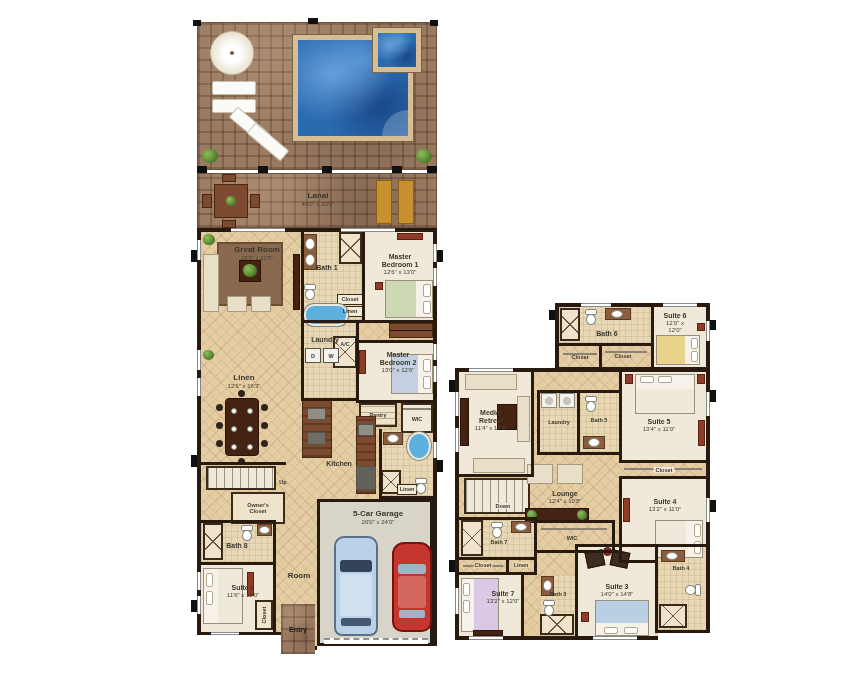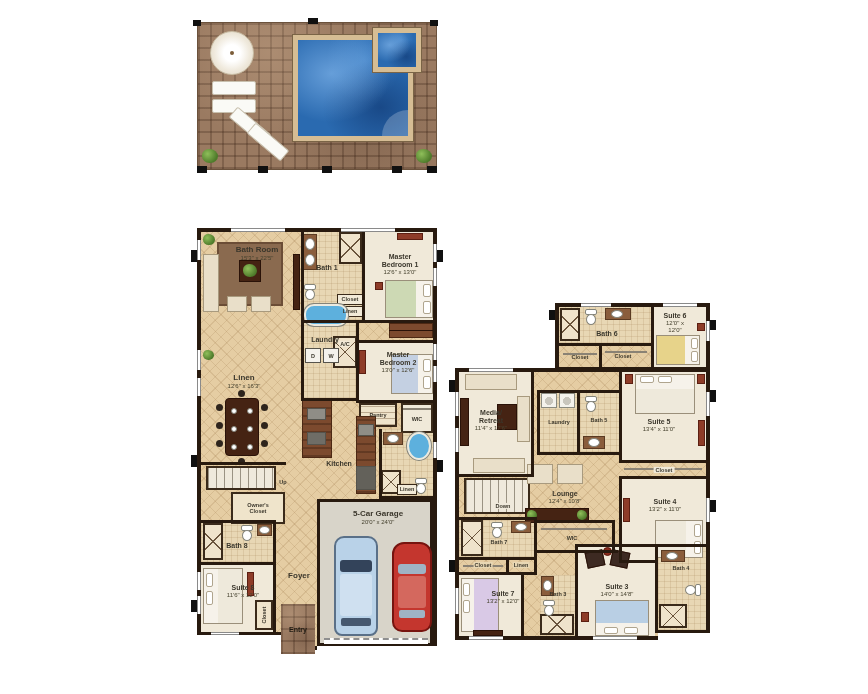--- a/index.html
+++ b/index.html
@@ -66,20 +66,34 @@
     <div class="plant" style="left:4px;top:126px;width:16px;height:14px"></div>
     <div class="plant" style="left:218px;top:126px;width:16px;height:14px"></div>
   </div>
 
   <div class="tick" style="left:197px;top:166px;width:10px;height:7px"></div>
   <div class="tick" style="left:258px;top:166px;width:10px;height:7px"></div>
   <div class="tick" style="left:322px;top:166px;width:10px;height:7px"></div>
   <div class="tick" style="left:392px;top:166px;width:10px;height:7px"></div>
   <div class="tick" style="left:427px;top:166px;width:10px;height:7px"></div>
 
+  <div class="abs brick" style="left:197px;top:173px;width:240px;height:55px;border:1px solid #6b523c;z-index:1">
+    <div class="lbl" style="left:120px;top:26px">
+      <div class="rname">Lanai</div>
+      <div class="rdim">40'0" x 10'0"</div>
+    </div>
+    <div class="wood" style="left:16px;top:10px;width:34px;height:34px"></div>
+    <div class="wood" style="left:4px;top:20px;width:10px;height:14px"></div>
+    <div class="wood" style="left:52px;top:20px;width:10px;height:14px"></div>
+    <div class="wood" style="left:24px;top:0;width:14px;height:8px"></div>
+    <div class="wood" style="left:24px;top:46px;width:14px;height:8px"></div>
+    <div class="plant" style="left:28px;top:22px;width:10px;height:10px"></div>
+    <div class="wood" style="left:178px;top:6px;width:16px;height:44px;background:#c8912f;border-color:#8a5f18"></div>
+    <div class="wood" style="left:200px;top:6px;width:16px;height:44px;background:#c8912f;border-color:#8a5f18"></div>
+  </div>
 
   <div class="abs tile" style="left:197px;top:228px;width:240px;height:422px;border:4px solid #281a0f;z-index:3">
 
     <div class="carpet" style="left:161px;top:0;width:71px;height:88px"></div>
     <div class="carpet" style="left:155px;top:108px;width:77px;height:60px"></div>
     <div class="carpet" style="left:0;top:330px;width:72px;height:70px"></div>
     <div class="bathfloor" style="left:100px;top:0;width:61px;height:88px"></div>
     <div class="bathfloor" style="left:100px;top:88px;width:55px;height:78px"></div>
     <div class="bathfloor" style="left:178px;top:197px;width:54px;height:67px"></div>
     <div class="bathfloor" style="left:0;top:288px;width:72px;height:42px"></div>
@@ -115,21 +129,21 @@
     <div class="wall" style="left:178px;top:264px;width:54px;height:3px"></div>
     <div class="wall" style="left:0;top:230px;width:85px;height:3px"></div>
     <div class="wall" style="left:72px;top:288px;width:3px;height:112px"></div>
     <div class="wall" style="left:0;top:288px;width:75px;height:3px"></div>
     <div class="wall" style="left:0;top:330px;width:75px;height:3px"></div>
     <div class="wall" style="left:0;top:400px;width:80px;height:3px"></div>
     <div class="mask" style="left:-4px;top:403px;width:84px;height:20px"></div>
     <div class="mask" style="left:116px;top:414px;width:120px;height:8px"></div>
 
     <div class="lbl" style="left:56px;top:22px;width:64px">
-      <div class="rname">Bath Room</div>
+      <div class="rname">Great Room</div>
       <div class="rdim">15'3" x 22'5"</div>
     </div>
     <div class="fur" style="left:16px;top:10px;width:66px;height:64px;background:#8a6a4f;border:2px solid #6b4d36"></div>
     <div class="darkwood" style="left:38px;top:28px;width:22px;height:22px"></div>
     <div class="plant" style="left:42px;top:32px;width:14px;height:13px"></div>
     <div class="sofa" style="left:2px;top:22px;width:16px;height:58px"></div>
     <div class="sofa" style="left:26px;top:64px;width:20px;height:16px"></div>
     <div class="sofa" style="left:50px;top:64px;width:20px;height:16px"></div>
     <div class="darkwood" style="left:92px;top:22px;width:7px;height:56px"></div>
     <div class="plant" style="left:2px;top:2px;width:12px;height:11px"></div>
@@ -279,21 +293,21 @@
       <div class="pillow" style="left:2px;top:22px;width:7px;height:14px"></div>
       <div class="blanket" style="right:0;top:0;width:24px;height:54px;background:#eee9db"></div>
     </div>
     <div class="dresser" style="left:46px;top:340px;width:7px;height:24px"></div>
     <div class="abs" style="left:54px;top:368px;width:18px;height:30px;background:#efe4cb;border:2px solid #3a2a1a;z-index:9"></div>
     <div class="lbl vlbl" style="left:63px;top:383px">
         <div class="rname xs">Closet</div>
       </div>
 
     <div class="lbl" style="left:98px;top:344px">
-        <div class="rname">Foyer</div>
+        <div class="rname">Room</div>
       </div>
     <div class="abs brick" style="left:80px;top:372px;width:34px;height:50px;z-index:4"></div>
     <div class="lbl" style="left:97px;top:398px">
         <div class="rname sm" style="color:#1e1a12">Entry</div>
       </div>
 
     <div class="winh" style="left:30px;top:-4px;width:54px"></div>
     <div class="winh" style="left:140px;top:-4px;width:54px"></div>
     <div class="winv" style="left:-4px;top:8px;height:20px"></div>
     <div class="winv" style="left:-4px;top:118px;height:20px"></div>

